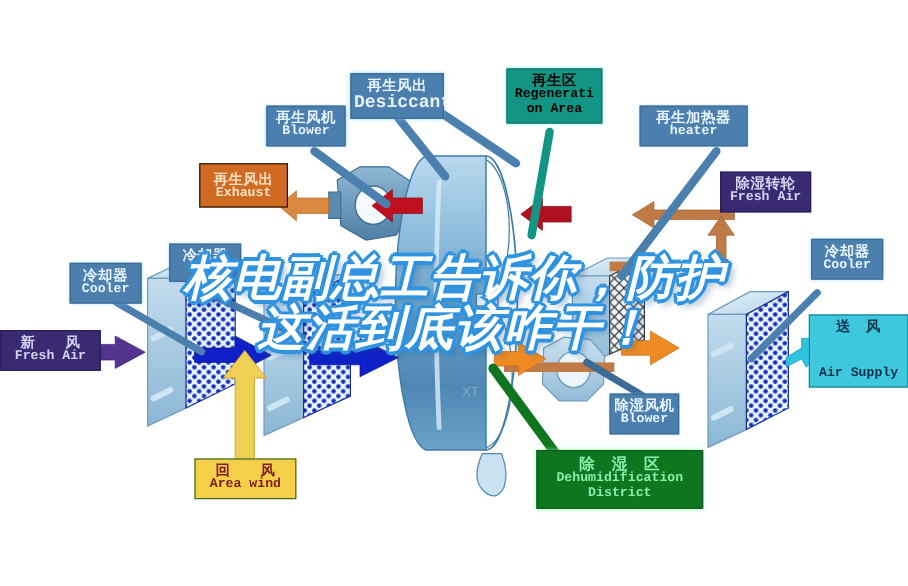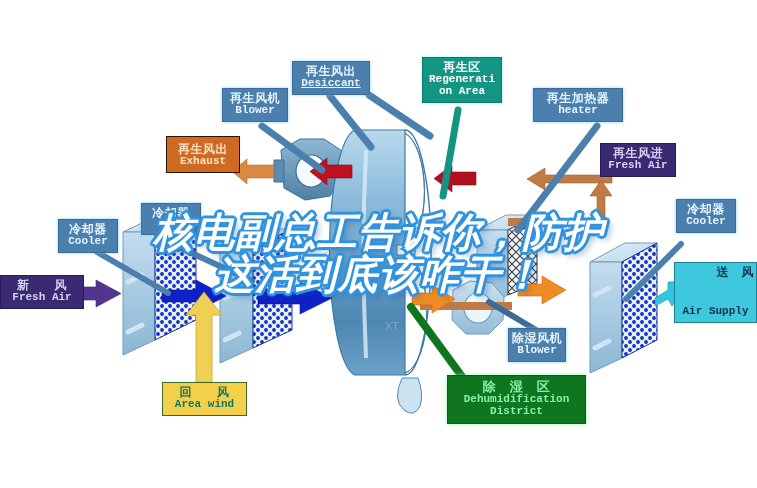--- a/index.html
+++ b/index.html
@@ -46,21 +46,21 @@
   
   .lb-blue {
     background: #4a7fae;
     color: #e8f4ff;
     border: 1px solid #3c6b96;
     box-shadow: 0 0 3px rgba(120,200,255,0.85);
   }
   
   .lb-teal {
     background: #129683;
-    color: #ffffff;
+    color: #000000;
     border: 1px solid #0c7a6a;
     box-shadow: 0 0 3px rgba(120,255,230,0.8);
   }
   
   .lb-green {
     background: #10751f;
     color: #86efac;
     border: 1px solid #0b5c18;
     box-shadow: 0 0 4px rgba(130,255,160,0.8);
   }
@@ -72,21 +72,21 @@
   }
   
   .lb-orange {
     background: #cf6a23;
     color: #ffe2c4;
     border: 1px solid #2a1505;
   }
   
   .lb-yellow {
     background: #f4d04a;
-    color: #0f766e;
+    color: #7f1d1d;
     border: 1px solid #3a6b2a;
   }
   
   .lb-cyan {
     background: #3ec8de;
     color: #10324a;
     border: 1px solid #1e7f96;
   }
 
   
@@ -317,21 +317,21 @@
       <path d="M681,244 L626,299" stroke="#4a7fae" stroke-width="6" stroke-linecap="round"></path>
 
       <path d="M536,330 L489,302" stroke="#3c6b96" stroke-width="6" stroke-linecap="round"></path>
 
       <path d="M466,382 L411,307" stroke="#10751f" stroke-width="8" stroke-linecap="round"></path>
     </g>
   </svg>
 
   <div class="label lb-blue" style="left:292px; top:61px; width:78px; padding:3px 2px 4px;">
     <span class="cn" style="font-size:12px;">再生风出</span>
-    <span class="en" style="font-size:11px;text-decoration:underline;">Desiccant</span>
+    <span class="en" style="font-size:15px;">Desiccant</span>
   </div>
 
   <div class="label lb-blue" style="left:222px; top:88px; width:66px; padding:3px 2px 4px;">
     <span class="cn" style="font-size:12px;">再生风机</span>
     <span class="en" style="font-size:11px;">Blower</span>
   </div>
 
   <div class="label lb-teal" style="left:422px; top:57px; width:80px; padding:3px 2px 4px;">
     <span class="cn" style="font-size:12px;">再生区</span>
     <span class="en" style="font-size:11px;">Regenerati</span>
@@ -342,21 +342,21 @@
     <span class="cn" style="font-size:12px;">再生加热器</span>
     <span class="en" style="font-size:11px;">heater</span>
   </div>
 
   <div class="label lb-orange" style="left:166px; top:136px; width:74px; padding:6px 2px 4px;">
     <span class="cn" style="font-size:12px;">再生风出</span>
     <span class="en" style="font-size:11px;">Exhaust</span>
   </div>
 
   <div class="label lb-purple" style="left:600px; top:143px; width:76px; padding:3px 2px 4px;">
-    <span class="cn" style="font-size:12px;">再生风进</span>
+    <span class="cn" style="font-size:12px;">除湿转轮</span>
     <span class="en" style="font-size:11px;">Fresh Air</span>
   </div>
 
   <div class="label lb-blue" style="left:58px; top:219px; width:60px; padding:3px 2px 4px;">
     <span class="cn" style="font-size:12px;">冷却器</span>
     <span class="en" style="font-size:11px;">Cooler</span>
   </div>
 
   <div class="label lb-blue" style="left:141px; top:203px; width:60px; padding:3px 2px 14px; z-index:20;">
     <span class="cn" style="font-size:12px;">冷却器</span>
@@ -382,21 +382,21 @@
     <span class="en" style="font-size:11px;">Blower</span>
   </div>
 
   <div class="label lb-green" style="left:447px; top:375px; width:139px; padding:4px 2px 5px;">
     <span class="cn" style="font-size:13px;">除　湿　区</span>
     <span class="en" style="font-size:11px;">Dehumidification</span>
     <span class="en" style="font-size:11px;">District</span>
   </div>
 
   <div class="label lb-cyan" style="left:674px; top:262px; width:83px; padding:3px 2px 4px;">
-    <span class="cn" style="font-size:12px;text-align:right;">送　风</span>
+    <span class="cn" style="font-size:12px;">送　风</span>
     <span class="en" style="font-size:11px;margin-top:27px;">Air Supply</span>
   </div>
 
   <div id="headline">
     <div class="line1">核电副总工告诉你，防护</div>
     <div class="line2">这活到底该咋干！</div>
   </div>
 
 </div>
 

